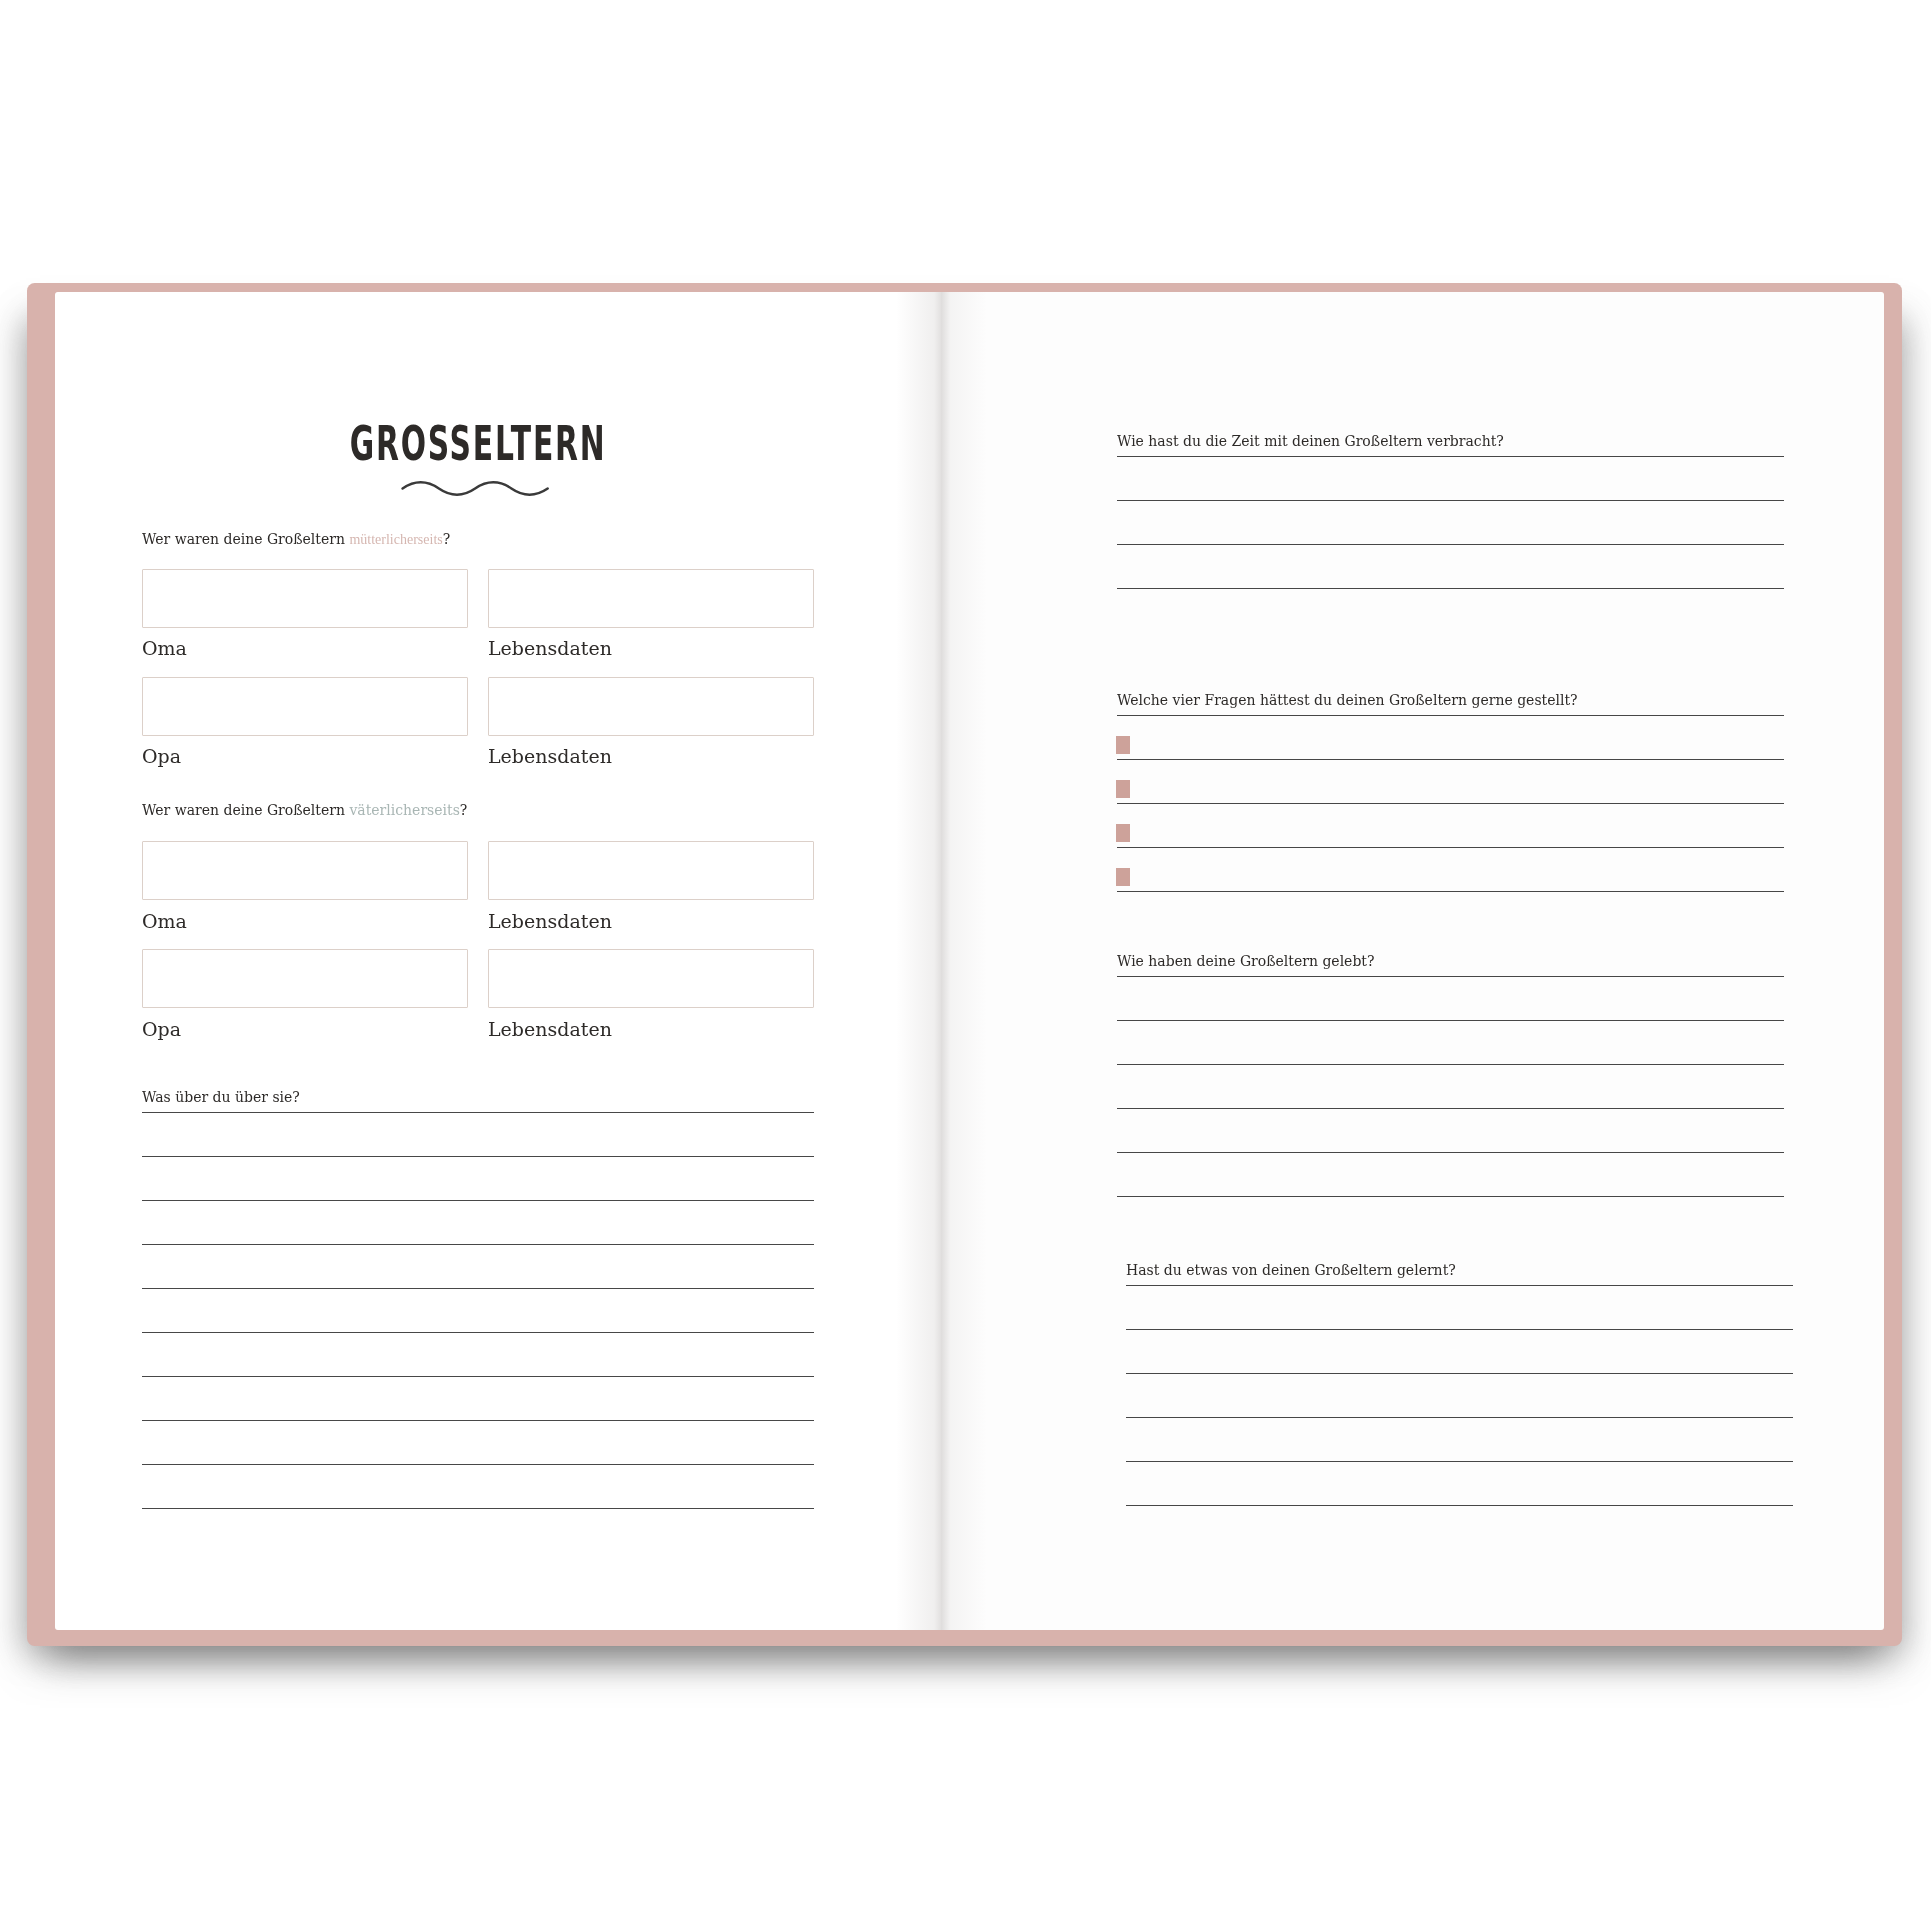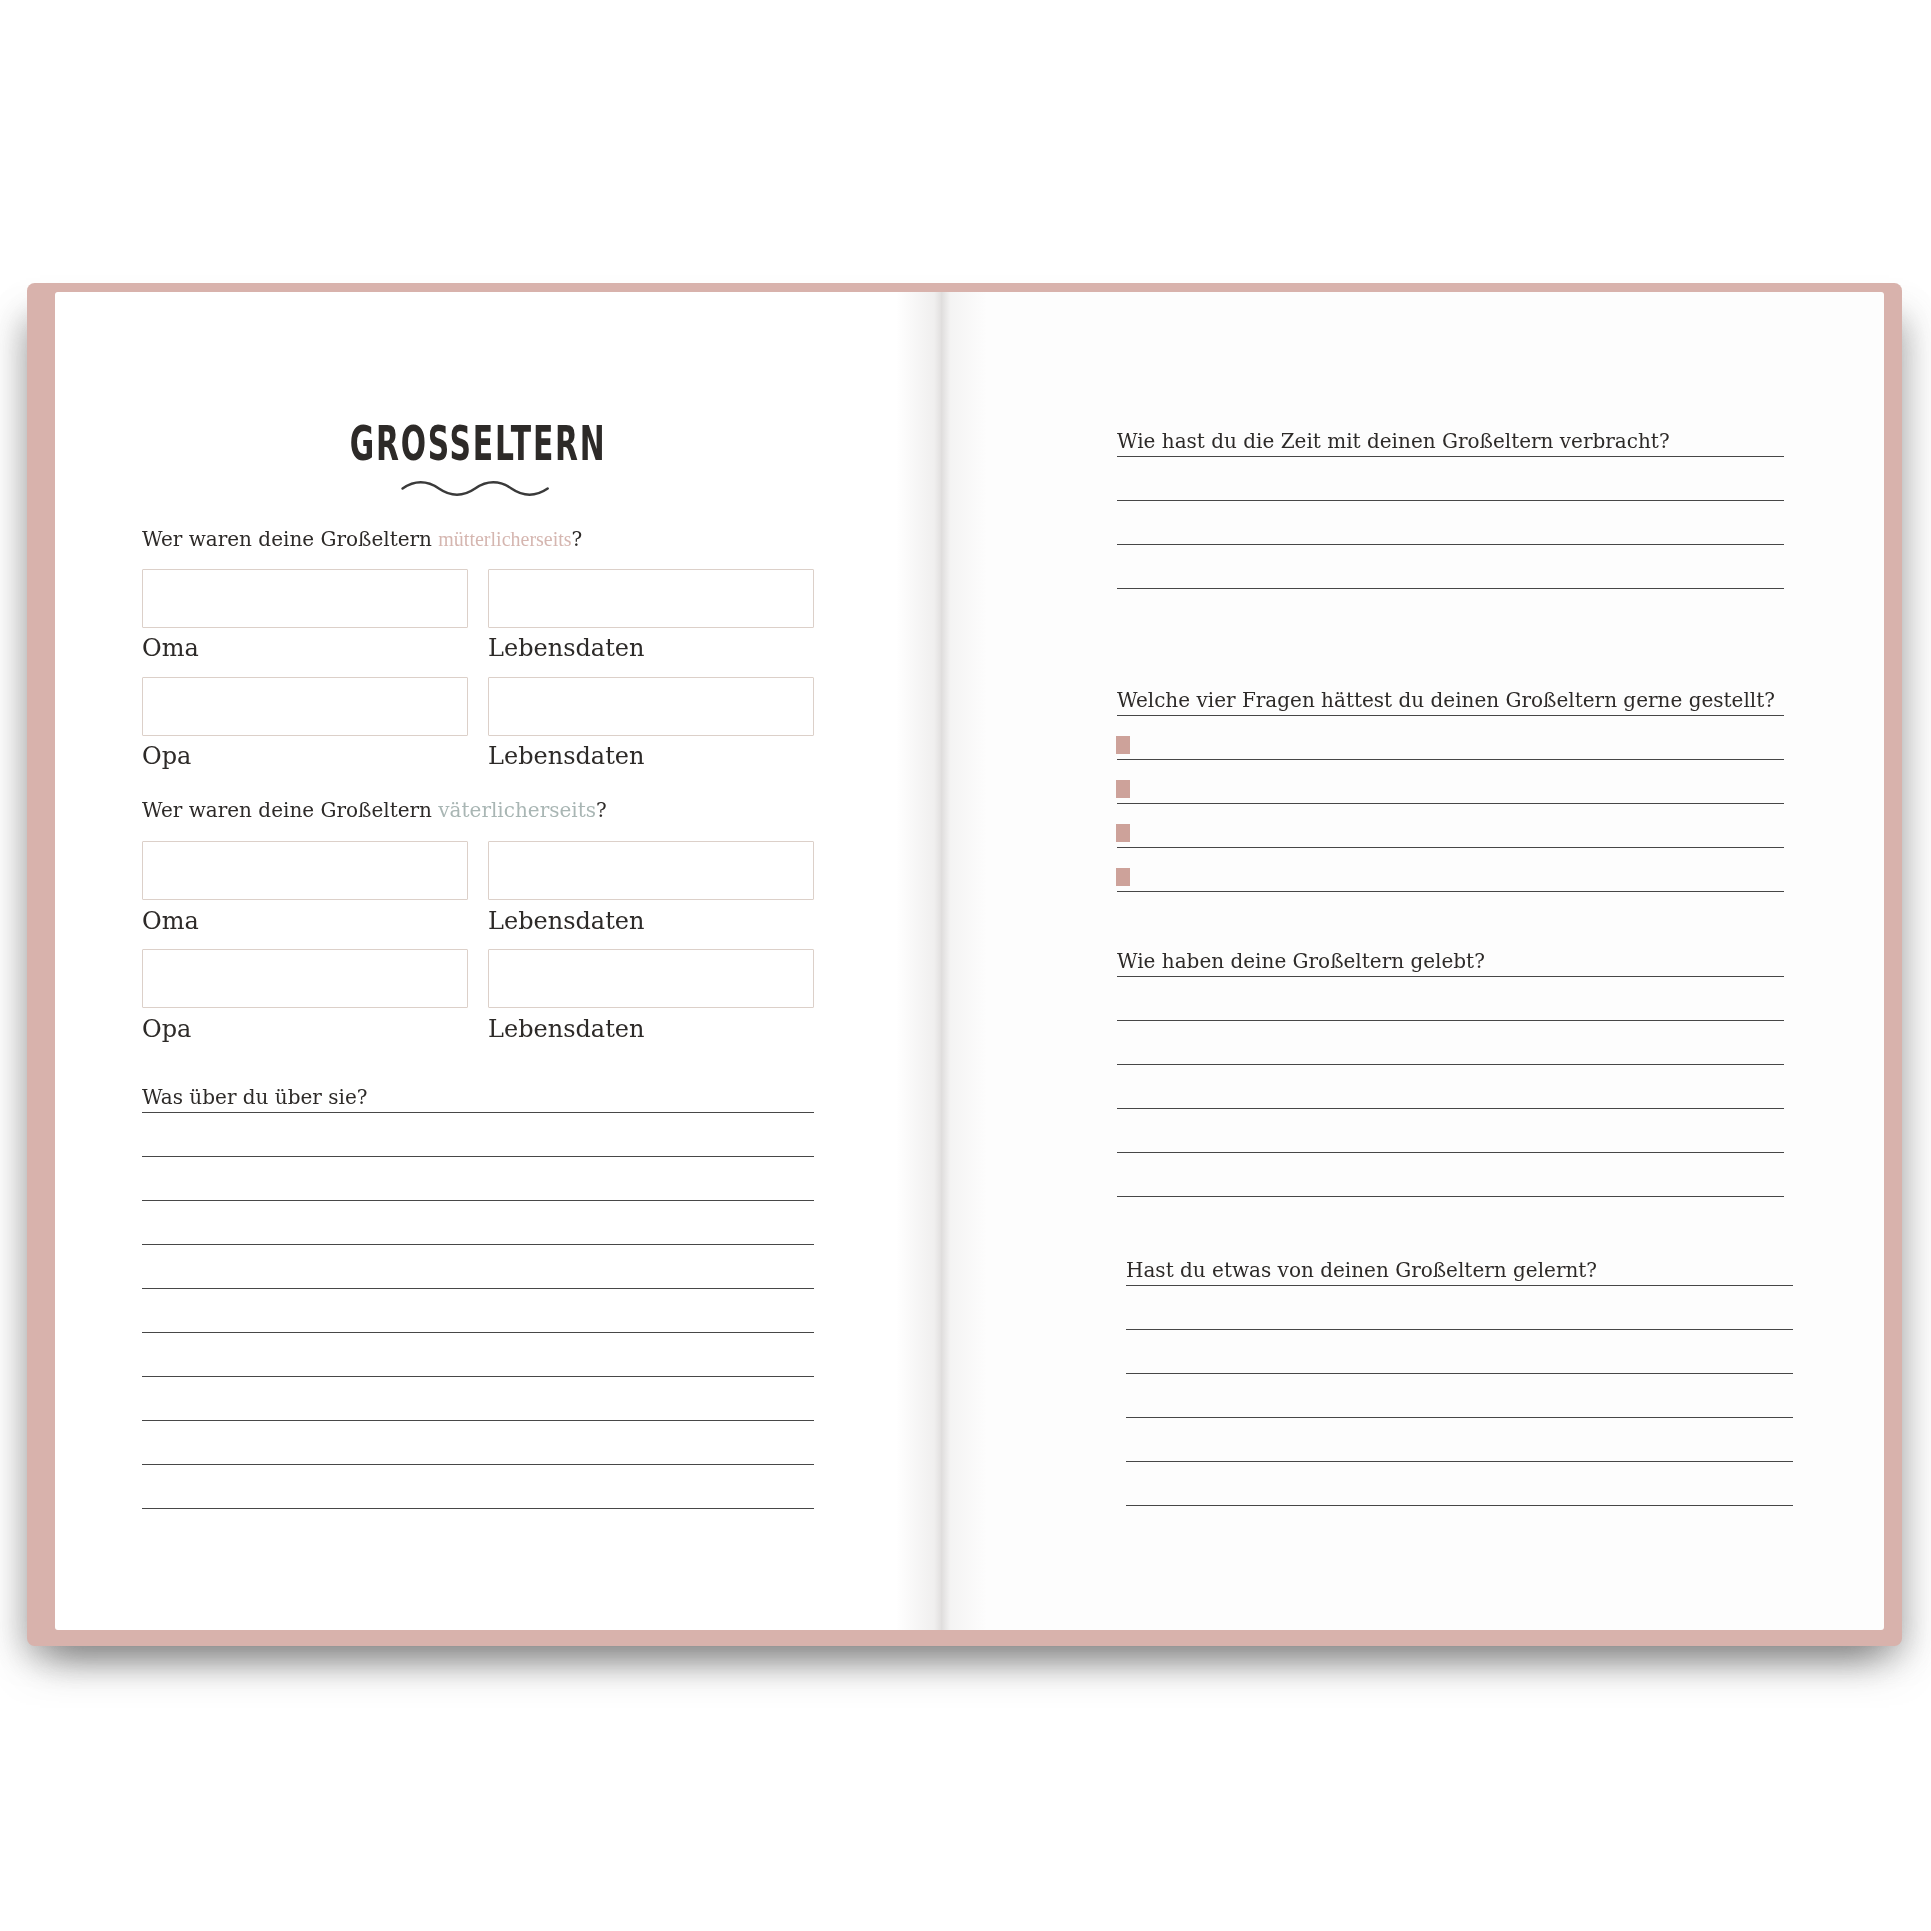--- a/index.html
+++ b/index.html
@@ -18,27 +18,27 @@
   .page{position:absolute;top:292px;height:1338px;background:var(--page);}
   .page.left{left:55px;width:886px;border-radius:2.9px 0 0 2.9px;}
   .page.right{left:941px;width:943px;background:#fdfdfd;border-radius:0 2.9px 2.9px 0;}
   .gutter{position:absolute;left:896px;top:292px;width:91px;height:1338px;pointer-events:none;
           background:linear-gradient(90deg, rgba(105,95,92,0) 0%, rgba(105,95,92,.10) 42%,
                      rgba(105,95,92,.20) 50%, rgba(105,95,92,.06) 60%, rgba(105,95,92,0) 100%);}
   .title-row{position:absolute;left:142px;top:415px;width:672px;text-align:center;}
   .title{display:inline-block;font-family:"DejaVu Sans", sans-serif;font-weight:700;font-size:48px;
          letter-spacing:2.9px;transform:scaleX(.62);transform-origin:50% 50%;white-space:nowrap;}
   .squiggle-row{position:absolute;left:142px;top:477px;width:672px;text-align:center;}
-  .q{font-size:20px;line-height:29px;height:29px;white-space:nowrap;}
+  .q{font-size:14px;line-height:29px;height:29px;white-space:nowrap;}
   .hl-m{color:var(--maternal_highlight);font-family:Liberation Serif, serif;}
   .hl-p{color:var(--paternal_highlight);text-align:center;}
   .abs{position:absolute;}
   .fieldbox{position:absolute;width:326px;height:59px;background:#fff;
             border:1.9px solid var(--box_border);border-radius:1px;box-sizing:border-box;}
-  .flabel{position:absolute;font-size:24px;line-height:23px;white-space:nowrap;}
+  .flabel{position:absolute;font-size:19px;line-height:23px;white-space:nowrap;}
   .block{position:absolute;}
   .lines .line{position:relative;height:44px;border-top:1.9px solid var(--rule_line);box-sizing:border-box;}
   .bulleted .line:not(:last-child) .bullet{position:absolute;left:-1px;bottom:4.8px;width:13.5px;height:18.3px;
             background:var(--bullet);}
 </style>
 </head>
 <body>
 
 <div id="stage">
 

